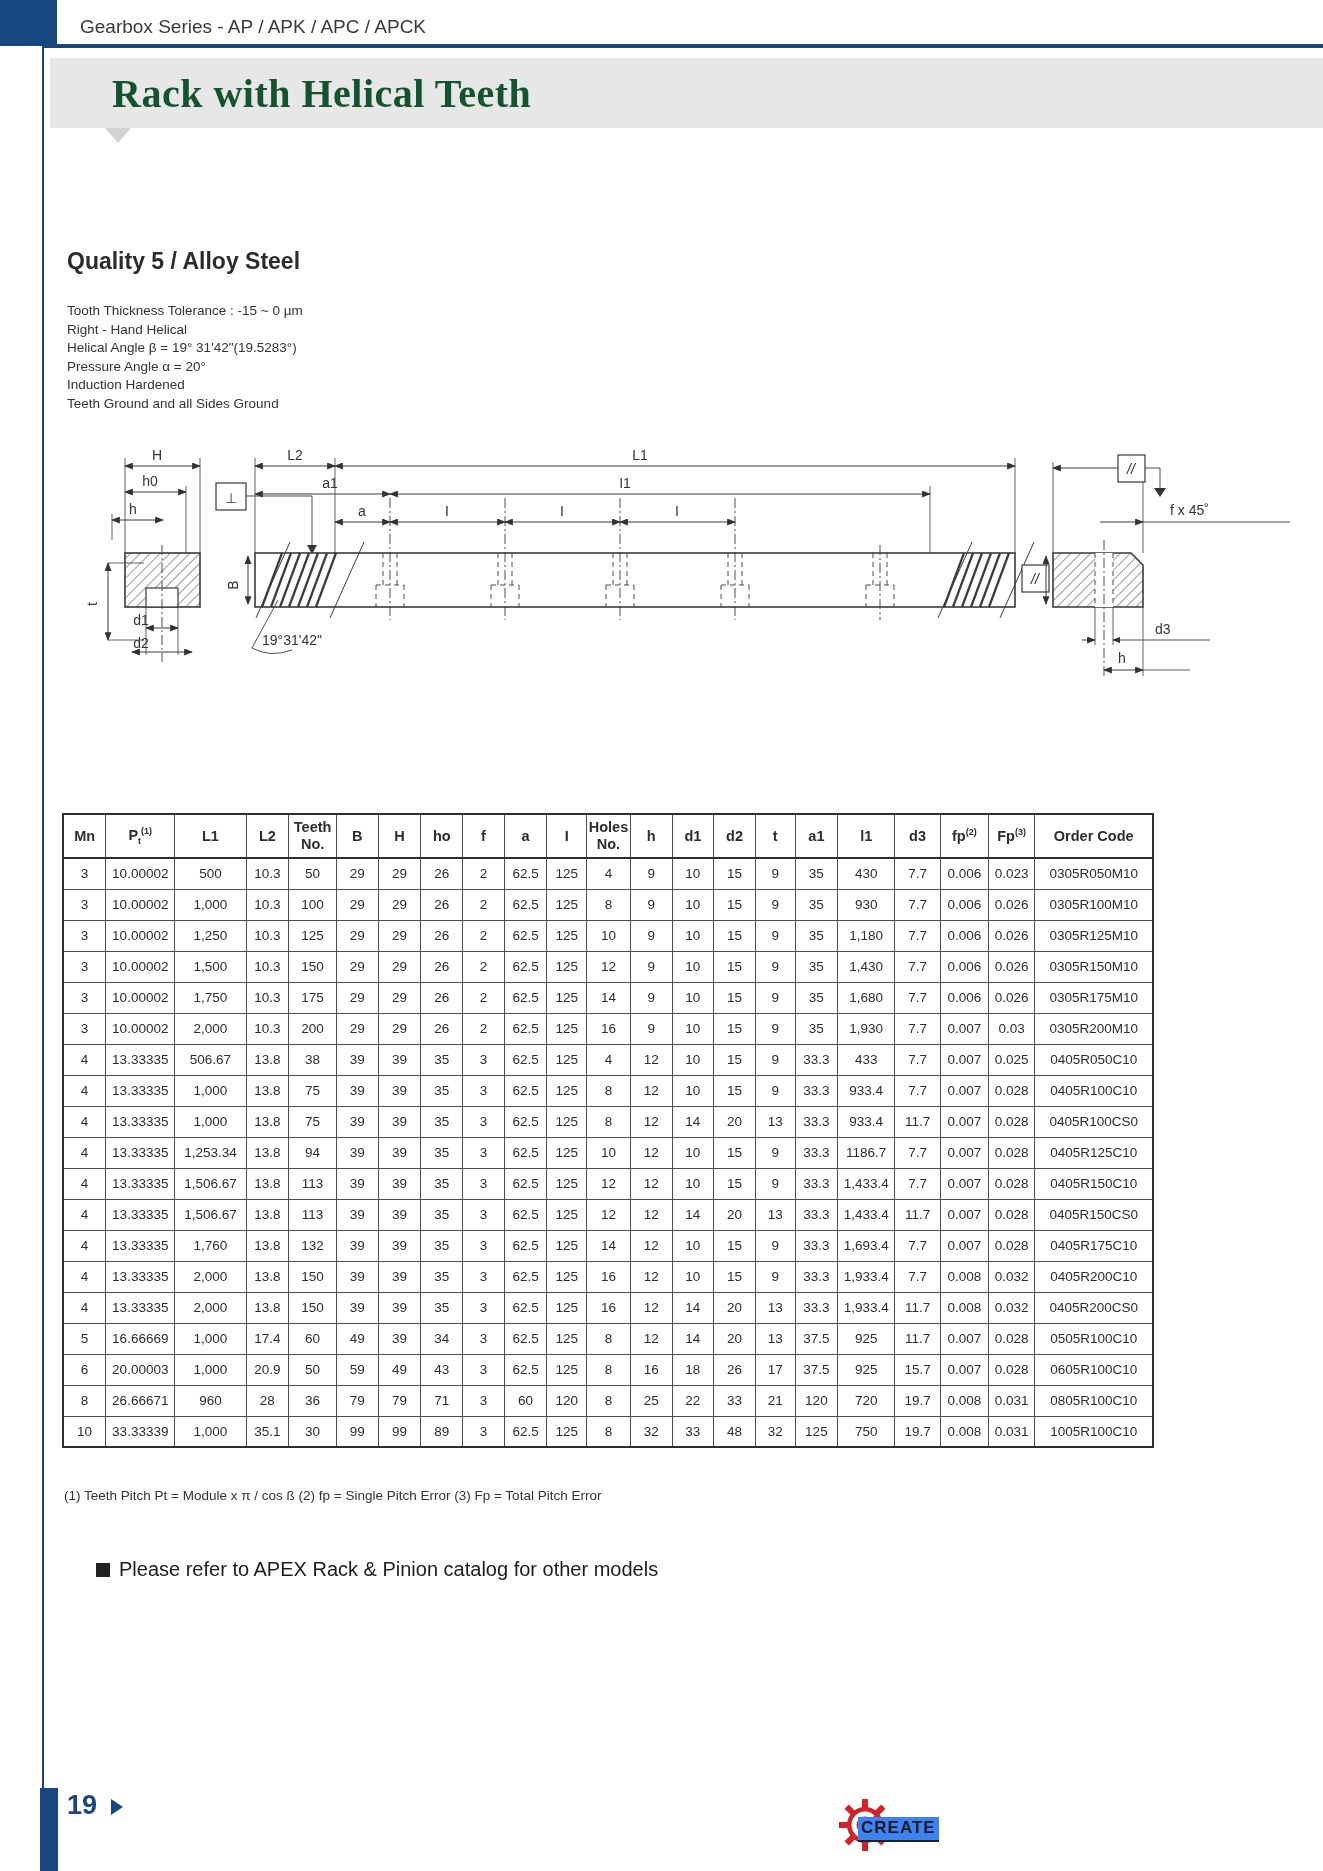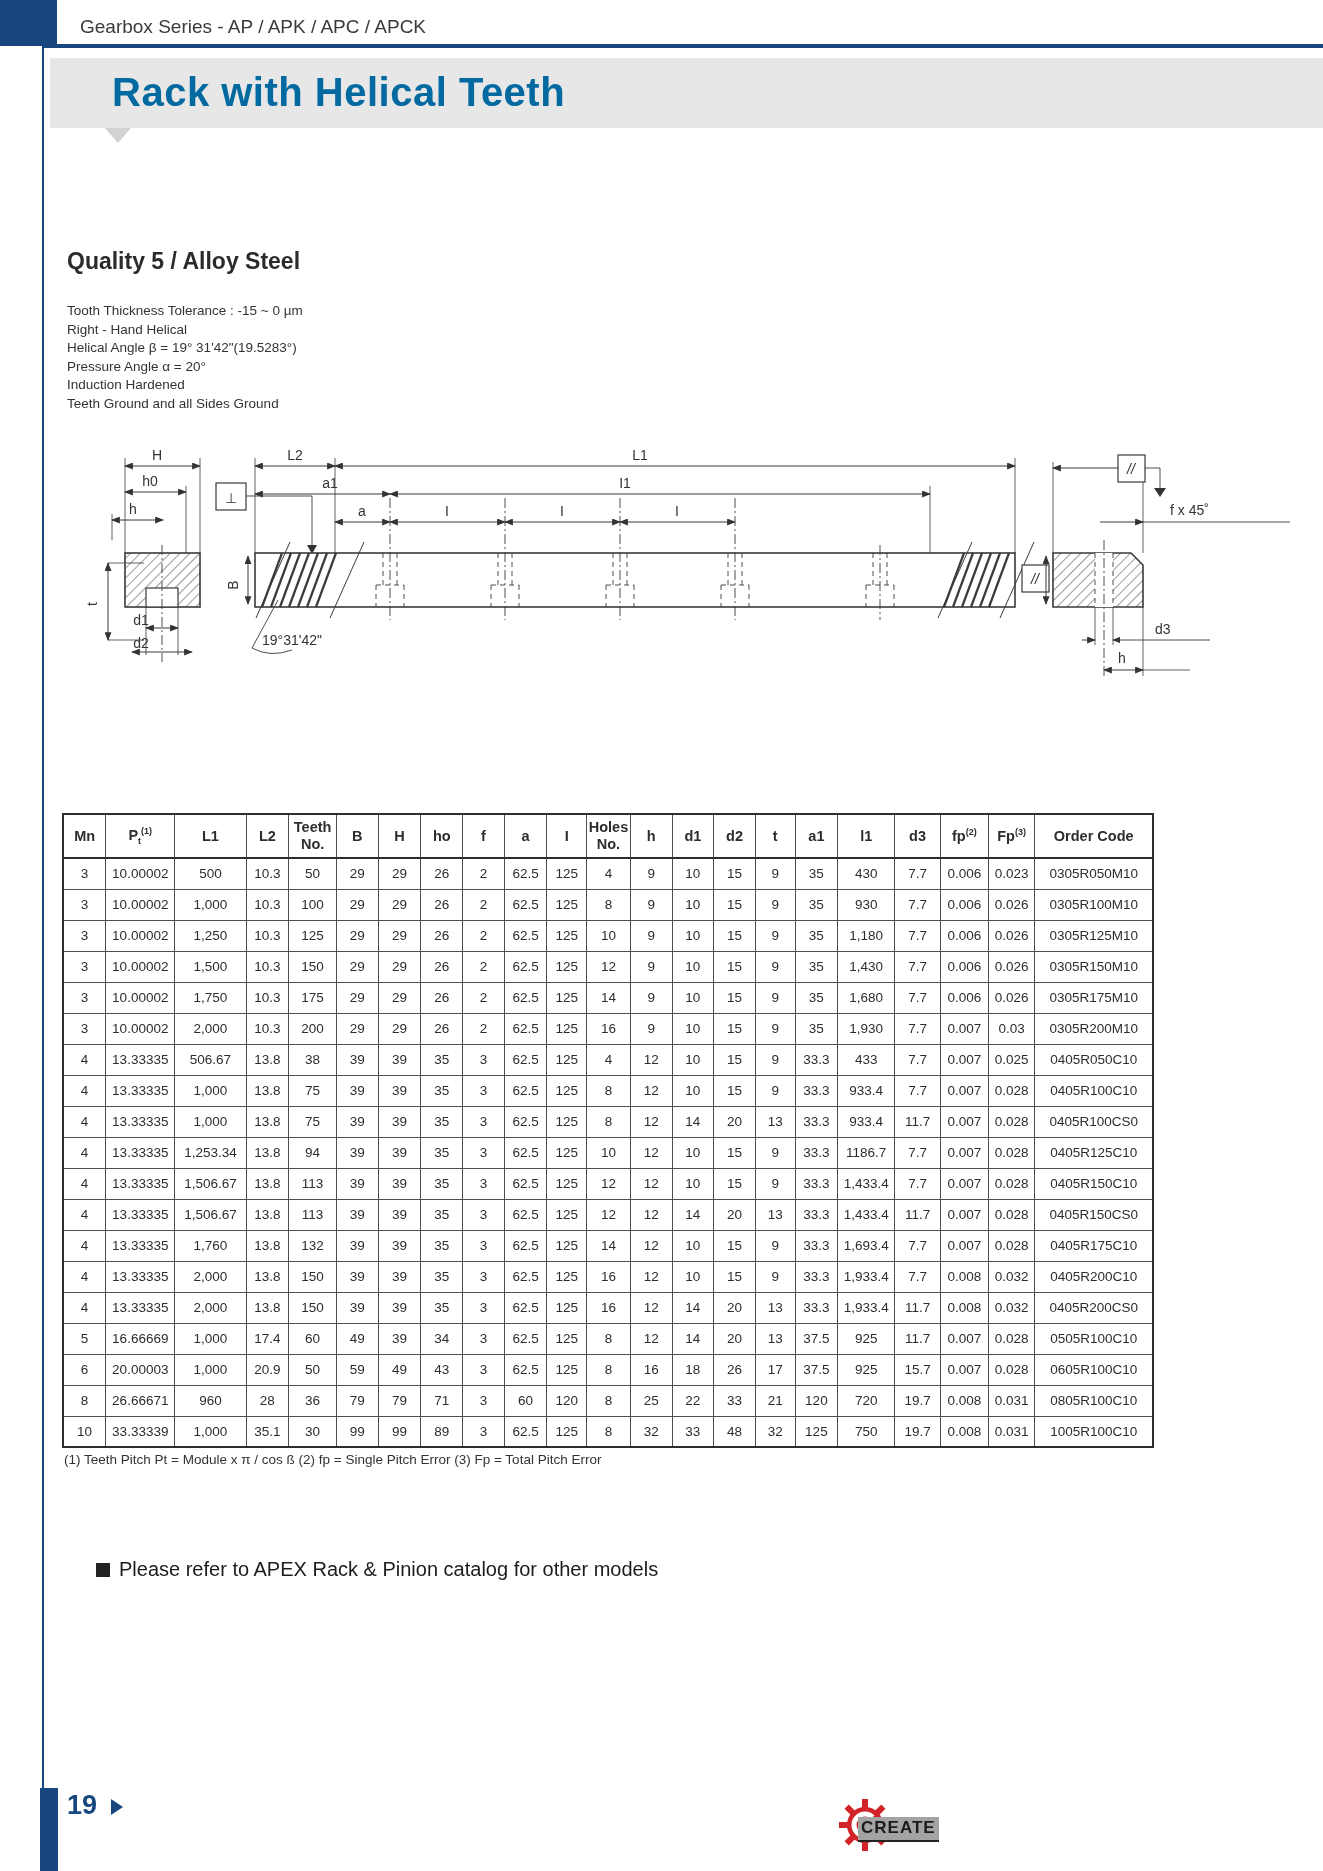--- a/index.html
+++ b/index.html
@@ -6,49 +6,49 @@
   html,body { background:#fff; }
   .page {
     position:relative; width:1323px; height:1871px; background:#fff;
     font-family:"Liberation Sans", sans-serif; color:#333; overflow:hidden;
   }
   .corner-square { position:absolute; left:0; top:0; width:57px; height:46px; background:#17477e; }
   .doc-header-text { position:absolute; left:80px; top:16px; font-size:19px; color:#3a3a3a; }
   .header-rule { position:absolute; left:42px; top:44px; width:1281px; height:4px; background:#17477e; }
   .left-rule { position:absolute; left:42px; top:48px; width:2px; height:1760px; background:#17477e; }
   .title-band { position:absolute; left:50px; top:58px; width:1273px; height:70px; background:#e7e7e7; }
-  .page-title { position:absolute; left:62px; top:12px; font-size:40px; font-weight:bold; color:#0369a1; letter-spacing:0.5px; }
+  .page-title { position:absolute; left:62px; top:12px; font-size:40px; font-weight:bold; color:#14532d; letter-spacing:0.5px;font-family:Liberation Serif, serif; }
   .band-notch { position:absolute; left:105px; top:128px; width:0; height:0;
     border-left:13px solid transparent; border-right:13px solid transparent; border-top:15px solid #d2d2d2; }
   .section-heading { position:absolute; left:67px; top:220px; font-size:23px; font-weight:bold; color:#2b2b2b;margin-top:28px; }
   .specs { position:absolute; left:67px; top:270px; font-size:13.5px; line-height:18.6px; color:#333;margin-top:32px; }
   .diagram-svg { position:absolute; left:40px; top:440px; }
   .diagram-svg text { font-family:"Liberation Sans", sans-serif; font-size:14px; fill:#333; }
 
   .table-wrap { position:absolute; left:62px; top:813px; }
   table.spec-table { border-collapse:collapse; table-layout:fixed; width:1092px; border:2px solid #2e2e2e; }
   table.spec-table th, table.spec-table td {
     border:1px solid #4e4e4e; text-align:center; vertical-align:middle;
     font-size:13.5px; color:#2d2d2d; height:31px; padding:0 1px; overflow:hidden;
   }
   table.spec-table th { height:44px; font-weight:bold; font-size:14.5px; border-bottom:2px solid #2e2e2e; line-height:1.15; }
   table.spec-table th sub { font-size:9px; }
   table.spec-table th sup { font-size:9px; }
-  .footnote { position:absolute; left:64px; top:1452px; font-size:13.5px; color:#333;text-align:right; }
+  .footnote { position:absolute; left:64px; top:1488px; font-size:13.5px; color:#333;text-align:right; }
 
   .note-line { position:absolute; left:75px; top:1558px; font-size:20px; color:#1c1c1c; display:flex; align-items:center;padding-left:21px; }
   .note-square { display:inline-block; width:14px; height:14px; background:#222; margin-right:9px; }
 
   .bottom-bar { position:absolute; left:40px; top:1788px; width:18px; height:83px; background:#17477e; }
   .page-number { position:absolute; left:67px; top:1790px; font-size:27px; font-weight:bold; color:#17477e; }
   .page-number-arrow { position:absolute; left:111px; top:1799px; width:0; height:0;
     border-top:8px solid transparent; border-bottom:8px solid transparent; border-left:12px solid #17477e; }
   .logo-wrap { position:absolute; left:838px; top:1793px; width:480px; height:64px; }
   .logo-gear { position:absolute; left:0; top:0; }
-  .logo-create { position:absolute; left:20px; top:24px; background:#a3a3a3; font-size:17px; font-weight:bold;
+  .logo-create { position:absolute; left:20px; top:24px; background:#3b82f6; font-size:17px; font-weight:bold;
     color:#1b1b1b; letter-spacing:1px; padding:1px 3px 2px 3px; border-bottom:2px solid #222; }
   .company-name { position:absolute; left:108px; top:14px; font-size:26px; font-weight:bold; color:#111; white-space:nowrap; }
 </style>
 </head>
 <body>
 
 <div class="page">
 
   <div class="corner-square"></div>
   <div class="doc-header-text">Gearbox Series - AP / APK / APC / APCK</div>

